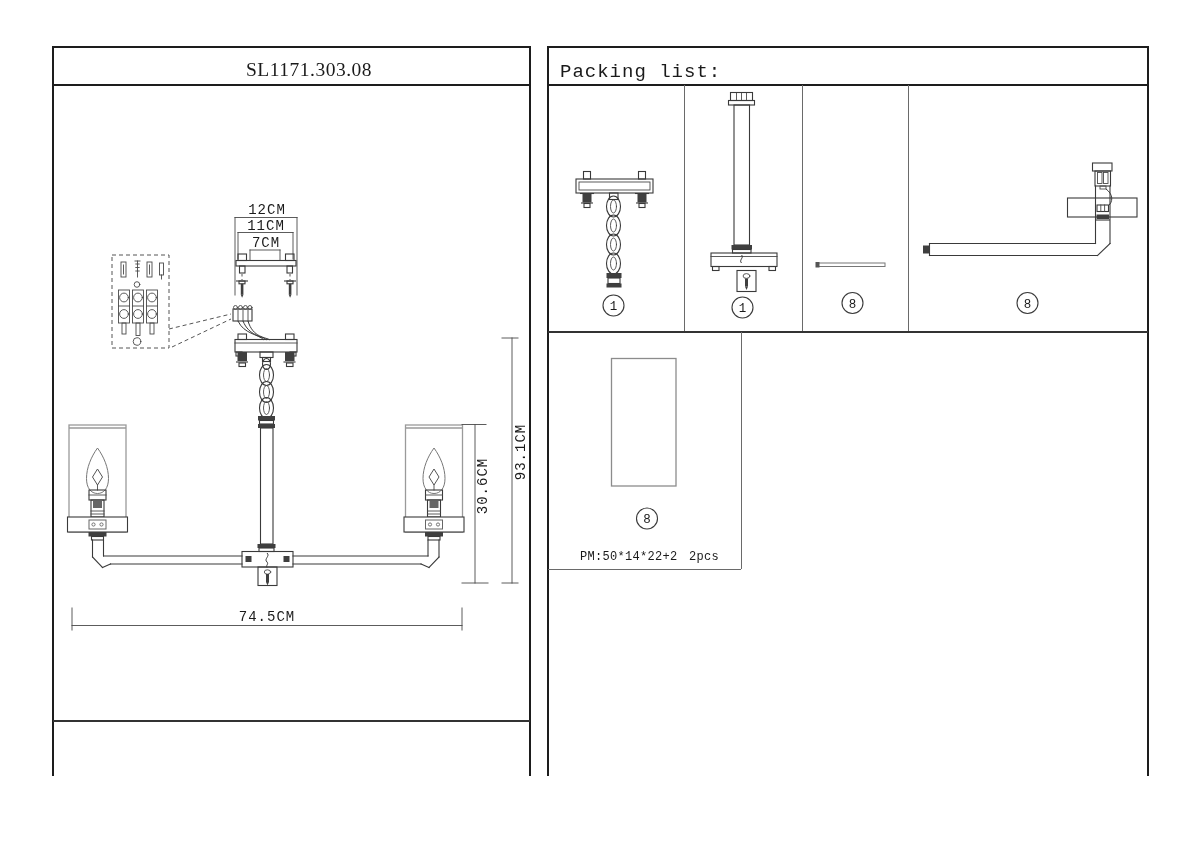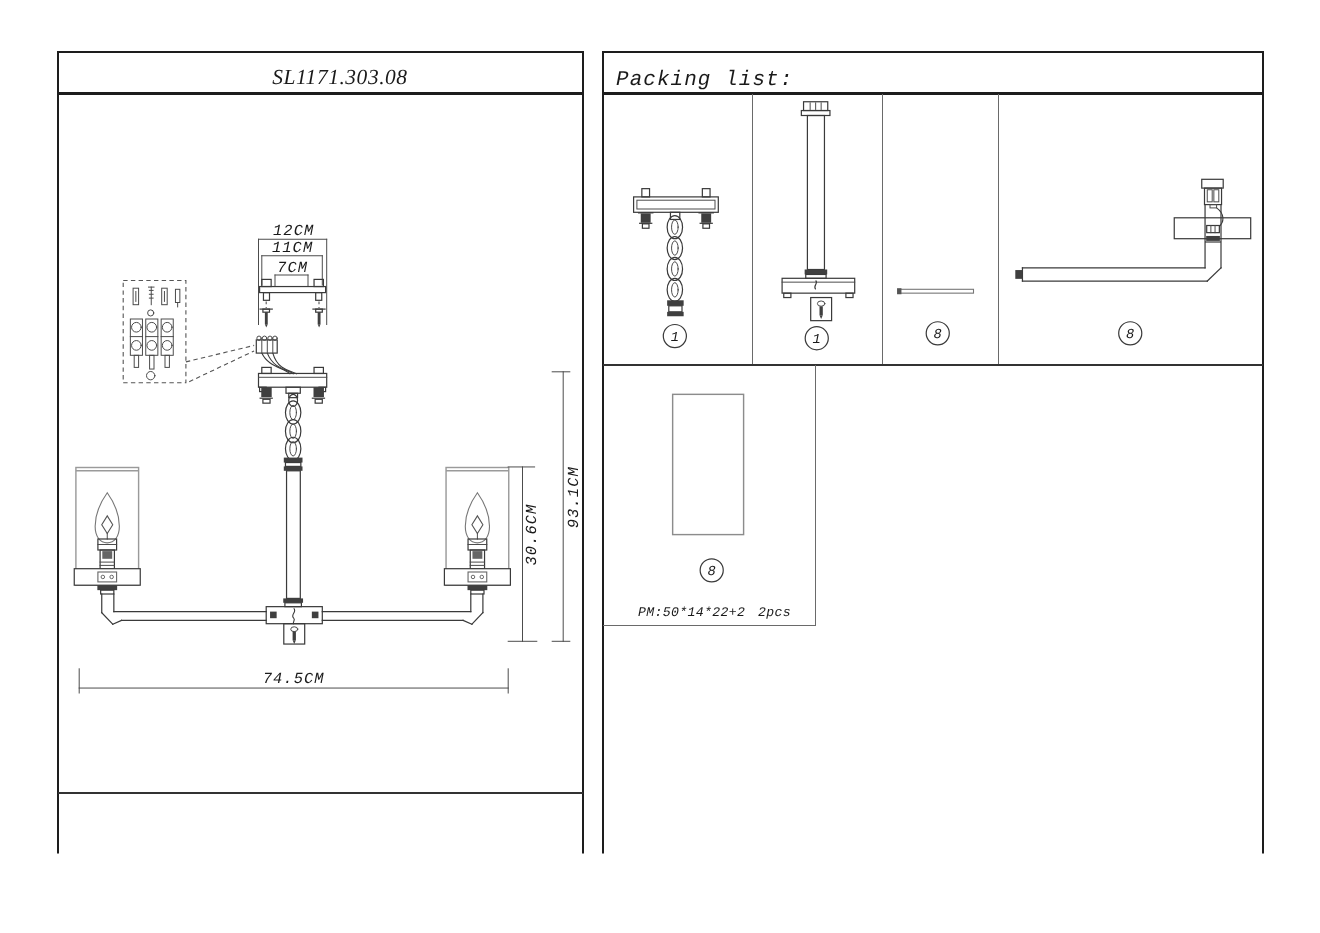--- a/index.html
+++ b/index.html
@@ -1,17 +1,17 @@
 <!DOCTYPE html>
 <html><head>
 <meta charset="utf-8">
 <style>
   html,body{margin:0;padding:0;background:#ffffff;}
   .sheet{position:relative;width:1200px;height:776px;background:#ffffff;
-         font-family:"Liberation Mono","DejaVu Sans Mono",monospace;font-style:italic;}
+         font-family:"Liberation Mono","DejaVu Sans Mono",monospace;}
   svg{position:absolute;left:0;top:0;}
   
   .ln  {stroke:#3a3a3a;stroke-width:1.1;fill:none;stroke-linecap:square;}
   .lnf {stroke:#3a3a3a;stroke-width:1.1;fill:#ffffff;}
   .thin{stroke:#4a4a4a;stroke-width:0.9;fill:none;stroke-linecap:square;}
   .fr2 {stroke:#1d1d1d;stroke-width:2;fill:none;shape-rendering:crispEdges;}
   .fr1 {stroke:#6a6a6a;stroke-width:1;fill:none;shape-rendering:crispEdges;}
   .fr13{stroke:#333333;stroke-width:1.3;fill:none;shape-rendering:crispEdges;}
   .dk  {fill:#3f3f3f;stroke:none;}
   .gl  {stroke:#9a9a9a;stroke-width:1.3;fill:none;}

